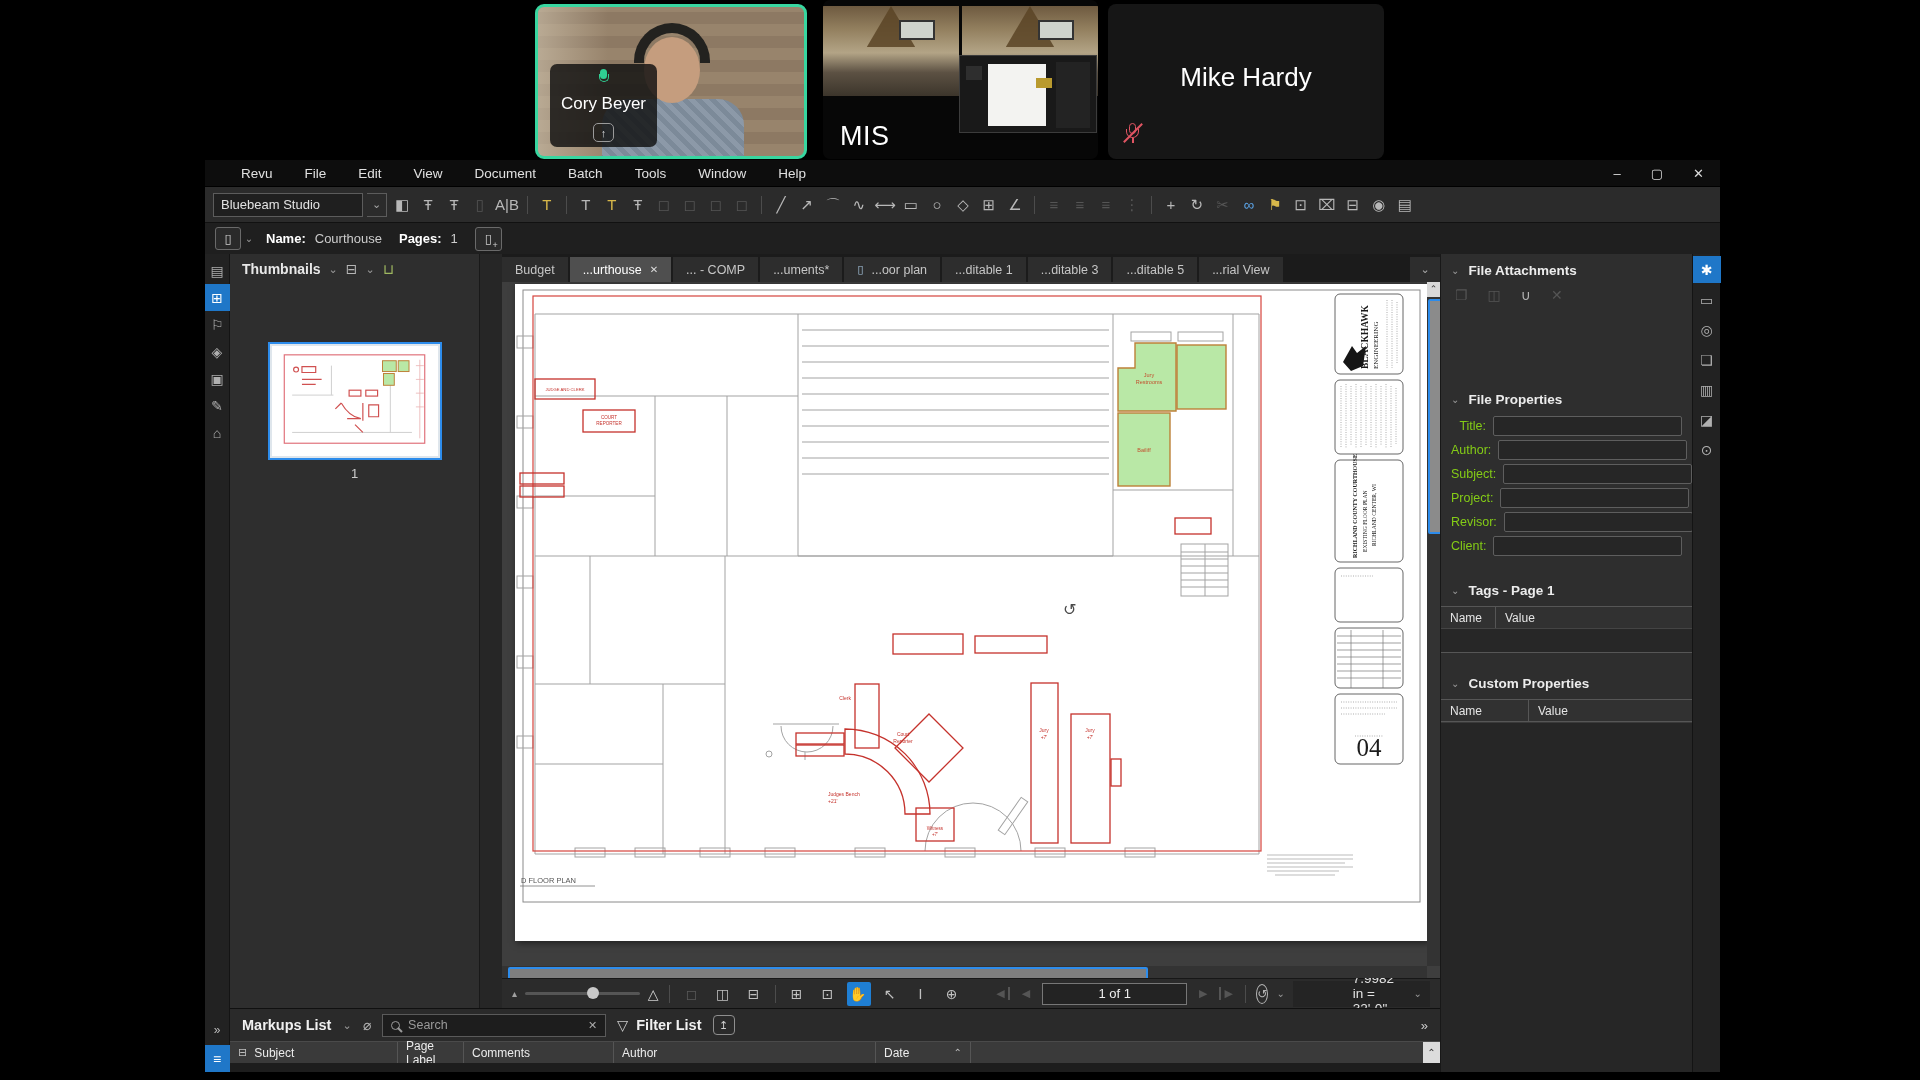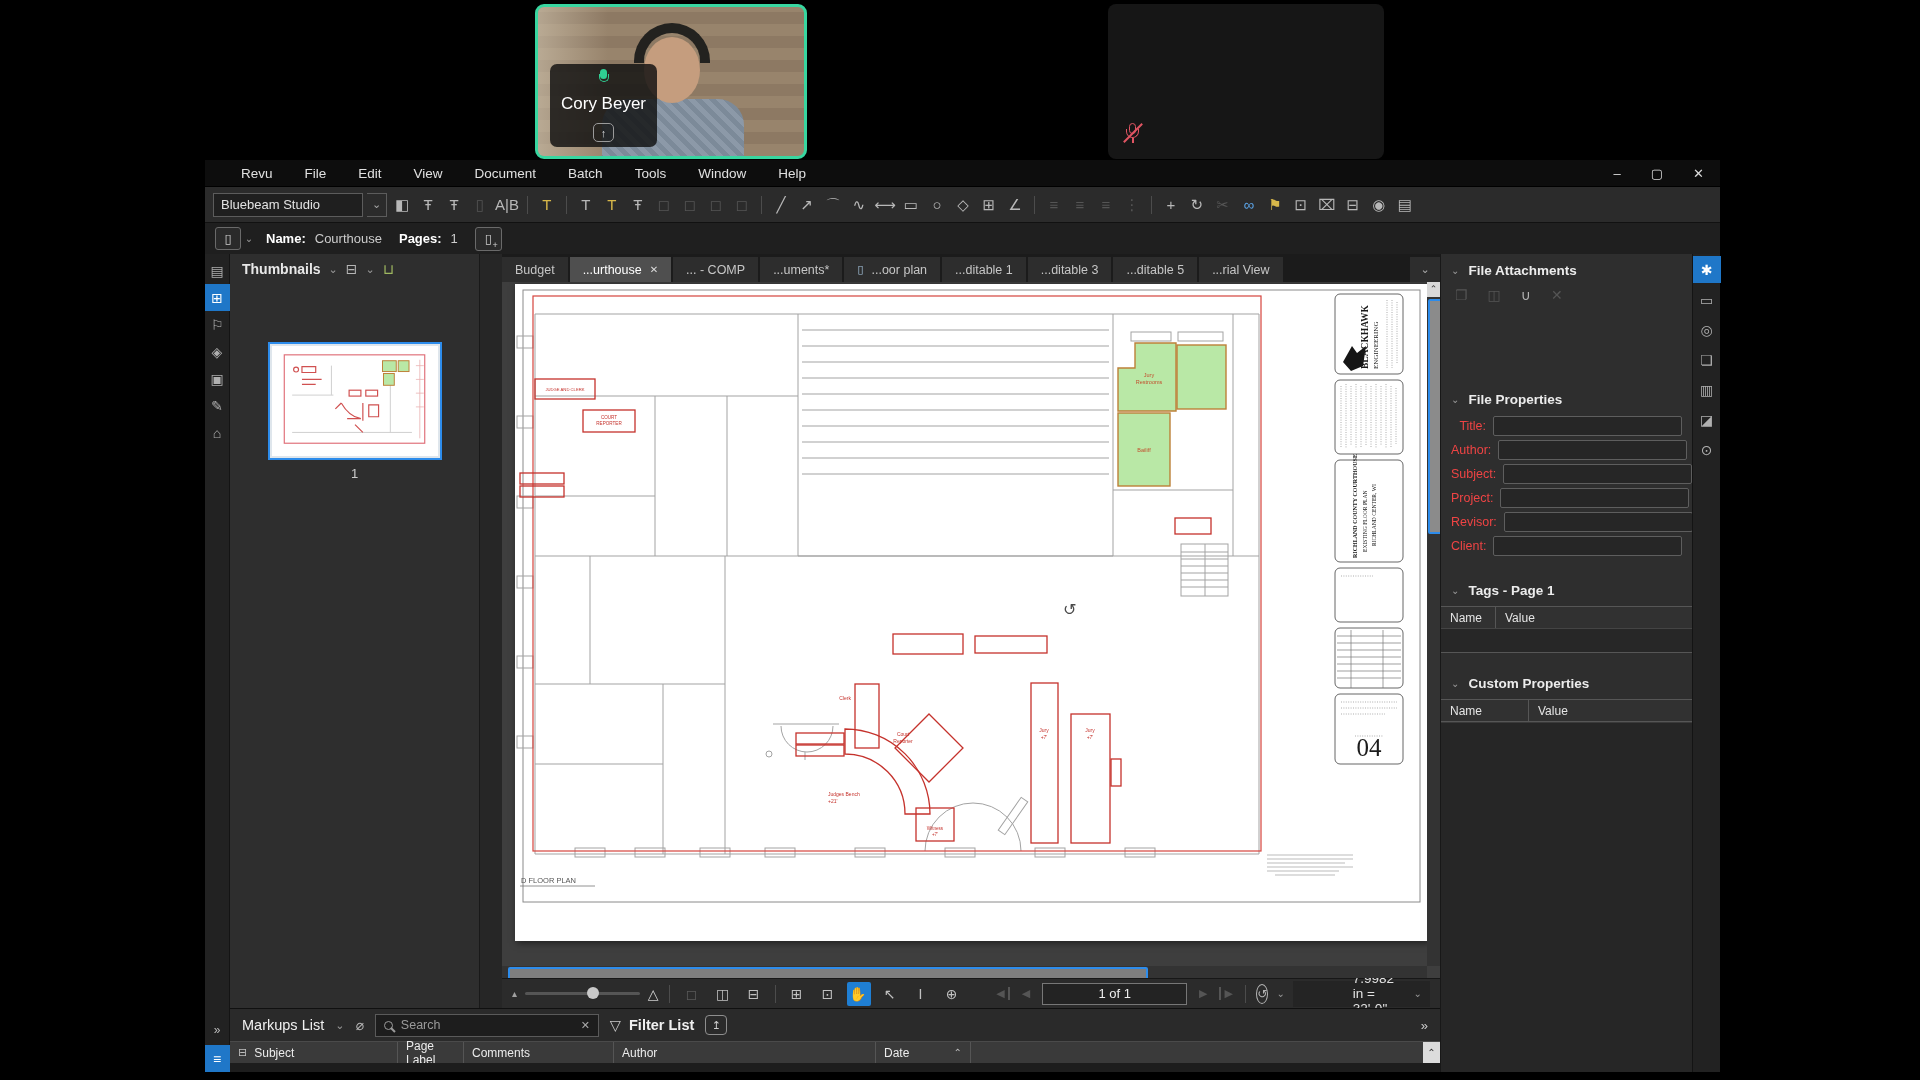--- a/index.html
+++ b/index.html
@@ -121,21 +121,21 @@
   .nav-btn { color:#555; font-size:11px; min-width:16px; text-align:center; }
   .nav-btn.edge { border-right:2px solid #555; padding-right:1px; }
   .nav-btn.edgeL { border-left:2px solid #555; padding-left:1px; }
   .prev-view { width:20px; height:20px; border:1.4px solid #b5b5b5; border-radius:50%; color:#b5b5b5; display:flex; align-items:center; justify-content:center; font-size:12px; }
   .vb-chev { color:#999; font-size:10px; }
   .scale-box { margin-left:auto; display:flex; align-items:center; gap:10px; background:#242424; height:26px; padding:0 8px 0 60px; }
   .scale-box .txt { color:#e2e2e2; font-size:13.5px; }
 
   .markups { height:64px; background:#2a2a2a; border-top:1px solid #101010; display:flex; flex-direction:column; flex:0 0 auto; }
   .mk-head { height:32px; display:flex; align-items:center; gap:11px; padding:0 12px; }
-  .mk-title { color:#f0f0f0; font-size:14.5px; font-weight:normal; }
+  .mk-title { color:#f0f0f0; font-size:14.5px; font-weight:bold; }
   .mk-chev { color:#999; font-size:11px; }
   .mk-eye { color:#b5b5b5; font-size:14px; }
   .searchbox { display:flex; align-items:center; gap:8px; width:224px; height:23px; background:#1d1d1d; border:1px solid #5a5a5a; padding:0 8px; }
   .mag { position:relative; width:9px; height:9px; border:1.6px solid #9a9a9a; border-radius:50%; flex:0 0 auto; }
   .mag::after { content:""; position:absolute; right:-4px; bottom:-2px; width:6px; height:1.6px; background:#9a9a9a; transform:rotate(45deg); }
   .searchbox input { flex:1; background:transparent; border:0; outline:0; color:#3b82f6; font-size:12.5px; font-family:inherit; }
   .searchbox input::placeholder { color:#9a9a9a; }
   .searchbox .clear { color:#aaa; font-size:11px; }
   .mk-filter { display:flex; align-items:center; gap:8px; color:#f0f0f0; font-size:14.5px; font-weight:bold; }
   .mk-filter .fico { color:#c9c9c9; font-weight:normal; }
@@ -157,21 +157,21 @@
   .mk-body { flex:1; background:#1d1d1d; }
 
   .rpanel { width:252px; background:#2e2e2e; border-left:1px solid #181818; display:flex; flex-direction:column; font-size:13px; flex:0 0 auto; }
   .sec-head { display:flex; align-items:center; gap:9px; padding:9px 10px 5px; color:#ececec; font-size:13.5px; font-weight:bold; }
   .sec-head .chev { color:#9a9a9a; font-size:10px; font-weight:normal; }
   .att-icons { display:flex; gap:20px; padding:4px 14px 2px; font-size:14px; }
   .att-icons .ai { color:#b5b5b5; }
   .att-icons .ai.dim { color:#555; }
   .att-space { height:78px; }
   .prop-row { display:flex; align-items:center; margin:4px 10px; }
-  .prop-row .flabel { width:62px; text-align: right; margin-right:7px; color:#ef4444; font-size:12.5px; }
+  .prop-row .flabel { width:62px; text-align: right; margin-right:7px; color:#84cc16; font-size:12.5px; }
   .prop-row input { flex:1; height:20px; background:#262626; border:1px solid #5e5e5e; border-radius:2px; color:#ddd; padding:0 5px; font-family:inherit; }
   .ptable { margin-top:3px; border-top:1px solid #565656; border-bottom:1px solid #565656; }
   .ptable .hrow { display:flex; height:21px; align-items:center; background:#313131; font-size:12px; color:#e5e5e5; }
   .ptable .ncell { padding-left:9px; border-right:1px solid #565656; height:100%; display:flex; align-items:center; }
   .tags-table .ncell { width:55px; }
   .custom-table .ncell { width:88px; }
   .ptable .vcell { flex:1; padding-left:9px; }
   .ptable .erow { height:24px; background:#272727; border-top:1px solid #444; }
   .gap14 { height:14px; }
   .rfill { flex:1; background:#262626; border-top:1px solid #3a3a3a; }
@@ -192,22 +192,42 @@
     <div class="name-pill">
       <span class="mic">
           <span class="cap"></span>
           <span class="cup"></span>
         </span>
       <span>Cory Beyer</span>
       <span class="share-chip">↑</span>
     </div>
   </div>
 
+  <div class="tile tile-mis">
+    <div class="mis-rooms">
+      <div class="room">
+          <div class="beam"></div>
+          <div class="room-screen"></div>
+        </div>
+      <div class="room">
+          <div class="beam"></div>
+          <div class="room-screen"></div>
+        </div>
+    </div>
+    <div class="mis-pip">
+      <div class="pip-rail"></div>
+        <div class="pip-page"></div>
+        <div class="pip-side"></div>
+        <div class="pip-logo"></div>
+    </div>
+    <div class="mis-label">MIS</div>
+  </div>
 
   <div class="tile tile-mike">
+    <div class="mike-name">Mike Hardy</div>
     <div class="mic-off">
       <span class="cap"></span>
         <span class="cup"></span>
         <span class="stem"></span>
         <span class="slash"></span>
     </div>
   </div>
 
   <div class="app">
 

